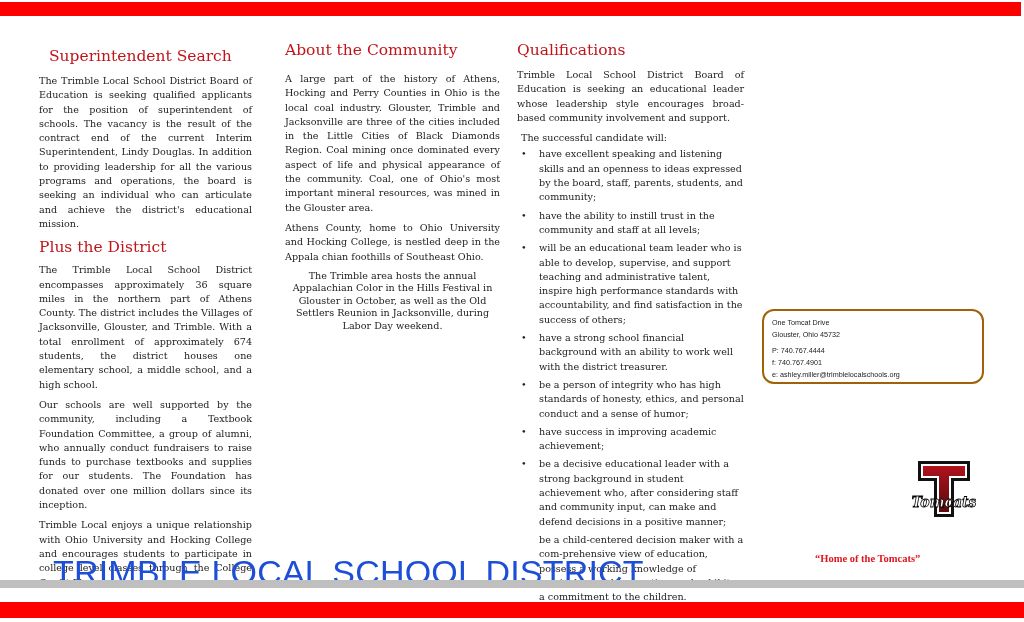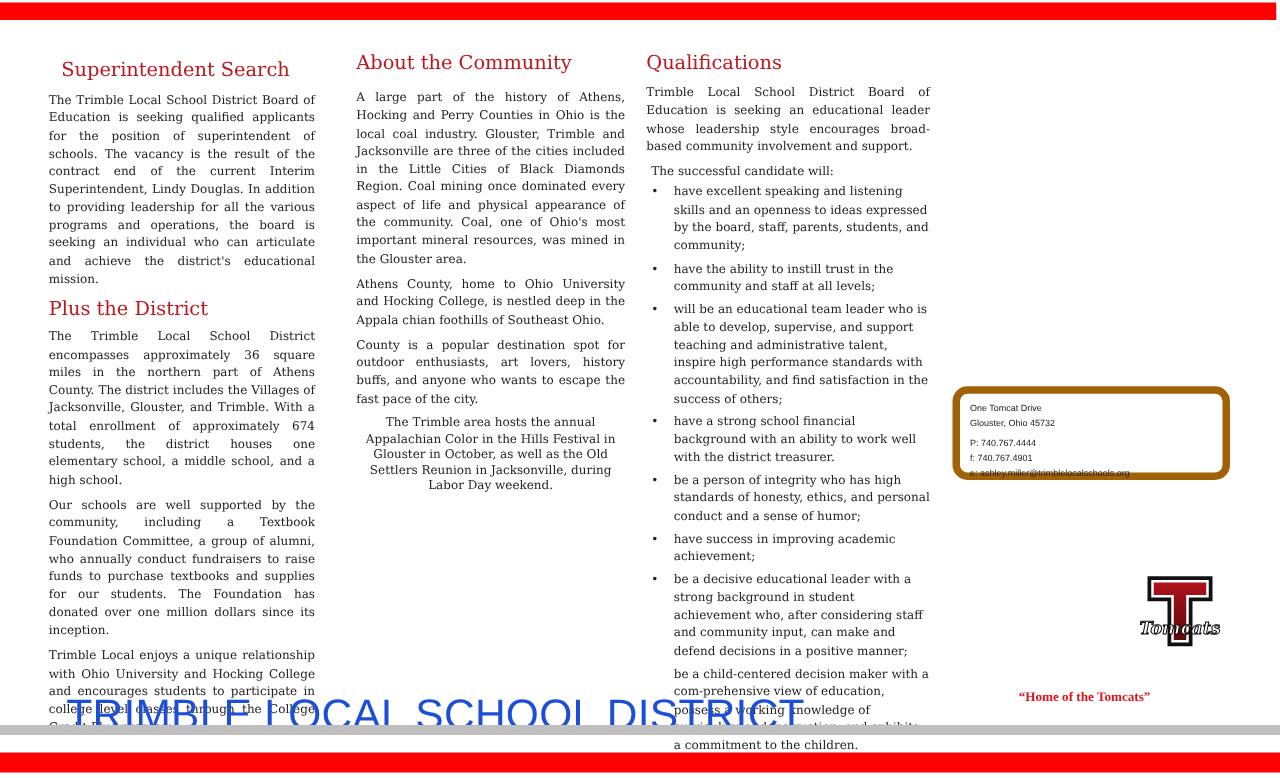--- a/index.html
+++ b/index.html
@@ -32,21 +32,21 @@
   .col3 li .bullet { position:absolute; left:4px; top:0; }
 
   .title-big {
     position:absolute; left:53px; top:553px;
     font-family:"Liberation Sans","DejaVu Sans",sans-serif;
     font-size:34px; color:#1d4ed8; letter-spacing:0.2px;text-align:center;
   }
 
   .contact {
     position:absolute; left:762px; top:309px; width:222px; height:75px;
-    border:6px solid #a16207; border-radius:12px;
+    border:2px solid #a16207; border-radius:12px;
     font-family:"Liberation Sans","DejaVu Sans",sans-serif;
     font-size:7.2px; line-height:12px; color:#222;
     padding:6px 0 0 8px; box-sizing:border-box;
   }
   .contact .gap { height:4px; }
 
   .logo { position:absolute; left:912px; top:459px; width:64px; height:64px; }
 
   .tagline {
     position:absolute; left:815px; top:553px;
@@ -65,21 +65,20 @@
   <h2 class="h h2">Plus the District</h2>
   <p>The Trimble Local School District encompasses approximately 36 square miles in the northern part of Athens County. The district includes the Villages of Jacksonville, Glouster, and Trimble. With a total enrollment of approximately 674 students, the district houses one elementary school, a middle school, and a high school.</p>
   <p>Our schools are well supported by the community, including a Textbook Foundation Committee, a group of alumni, who annually conduct fundraisers to raise funds to purchase textbooks and supplies for our students. The Foundation has donated over one million dollars since its inception.</p>
   <p>Trimble Local enjoys a unique relationship with Ohio University and Hocking College and encourages students to participate in college level classes through the College Credit Plus program.</p>
 </div>
 
 <div class="col col2">
   <h2 class="h">About the Community</h2>
   <p> A large part of the history of Athens, Hocking and Perry Counties in Ohio is the local coal industry. Glouster, Trimble and Jacksonville are three of the cities included in the Little Cities of Black Diamonds Region. Coal mining once dominated every aspect of life and physical appearance of the community. Coal, one of Ohio's most important mineral resources, was mined in the Glouster area.</p>
   <p>Athens County, home to Ohio University and Hocking College, is nestled deep in the Appala chian foothills of Southeast Ohio.</p>
-  <p>County is a popular destination spot for outdoor enthusiasts, art lovers, history buffs, and anyone who wants to escape the fast pace of the city.</p>
   <p class="left">The Trimble area hosts the annual Appalachian Color in the Hills Festival in Glouster in October, as well as the Old Settlers Reunion in Jacksonville, during Labor Day weekend.</p>
 </div>
 
 <div class="col col3">
   <h2 class="h">Qualifications</h2>
   <p class="intro">Trimble Local School District Board of Education is seeking an educational leader whose leadership style encourages broad-based community involvement and support.</p>
   <p class="lead">The successful candidate will:</p>
   <ul>
     <li><span class="bullet">•</span><span>have excellent speaking and listening skills and an openness to ideas expressed by the board, staff, parents, students, and community;</span></li>
     <li><span class="bullet">•</span><span>have  the ability to instill trust in the community and staff at all levels;</span></li>

